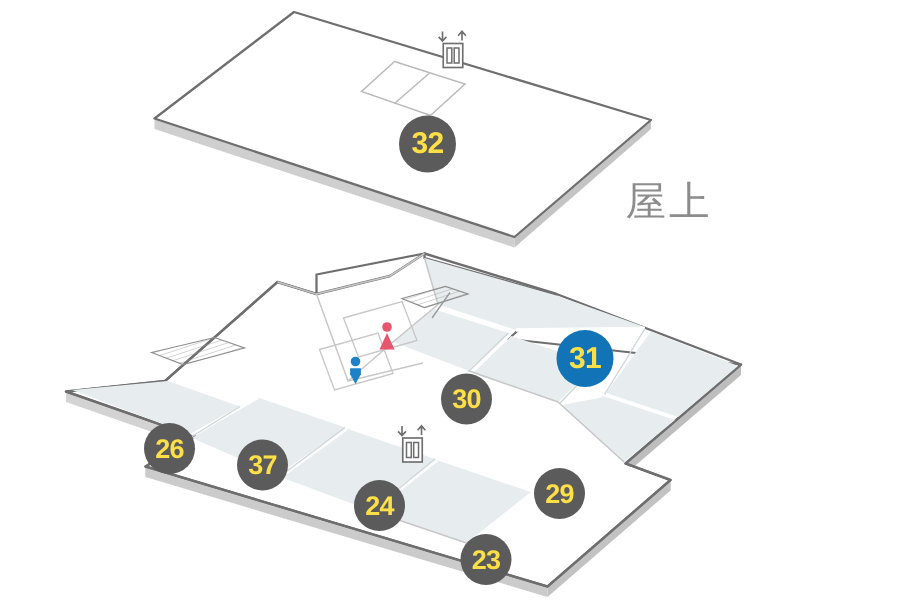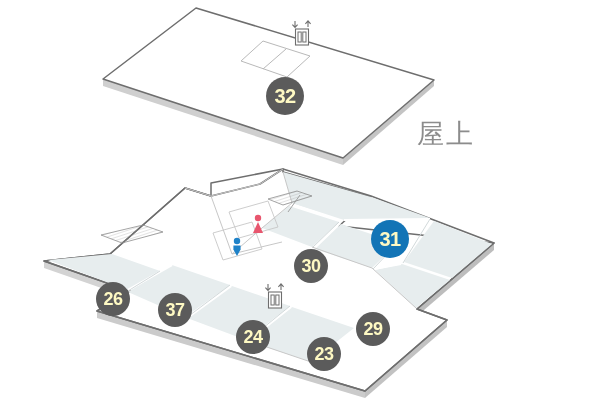--- a/index.html
+++ b/index.html
@@ -39,21 +39,21 @@
     white-space: nowrap;
     user-select: none;
     margin-top: 16px;
   }
   .marker {
     position: absolute;
     border-radius: 50%;
     display: flex;
     align-items: center;
     justify-content: center;
-    color: #fef9c3;
+    color: #fde047;
     font-family: "Liberation Sans", sans-serif;
     font-weight: 700;
     letter-spacing: -0.5px;
     box-sizing: border-box;
     user-select: none;
   }
   .marker.gray { background: #5b5b5b; }
   .marker.blue { background: #1274b6; }
   .marker.sz-lg { width: 38px; height: 38px; font-size: 20px; }
   .marker.sz-md { width: 34px; height: 34px; font-size: 18px; }
@@ -194,18 +194,18 @@
     <path d="M 3.4,8.5 L 10.6,8.5 L 10.6,12.5 L 7,19 L 3.4,12.5 Z" fill="#1e82c8"></path>
   </svg>
 
   <div class="floor-label" style="left:417px;top:100px;">屋上</div>
 
   <div class="marker gray sz-lg" style="left:266px;top:77px;">32</div>
 
   <div class="marker gray sz-md" style="left:96px;top:253px;margin-top:29px;">26</div>
   <div class="marker gray sz-md" style="left:158px;top:293px;">37</div>
   <div class="marker gray sz-md" style="left:236px;top:320px;">24</div>
-  <div class="marker gray sz-md" style="left:307px;top:337px;">23</div>
+  <div class="marker gray sz-md" style="left:307px;top:356px;">23</div>
   <div class="marker gray sz-md" style="left:294px;top:249px;text-align:center;">30</div>
   <div class="marker gray sz-md" style="left:356px;top:264px;margin-top:48px;">29</div>
   <div class="marker blue sz-lg" style="left:371px;top:220px;">31</div>
 
 </div>
 
 </body></html>

